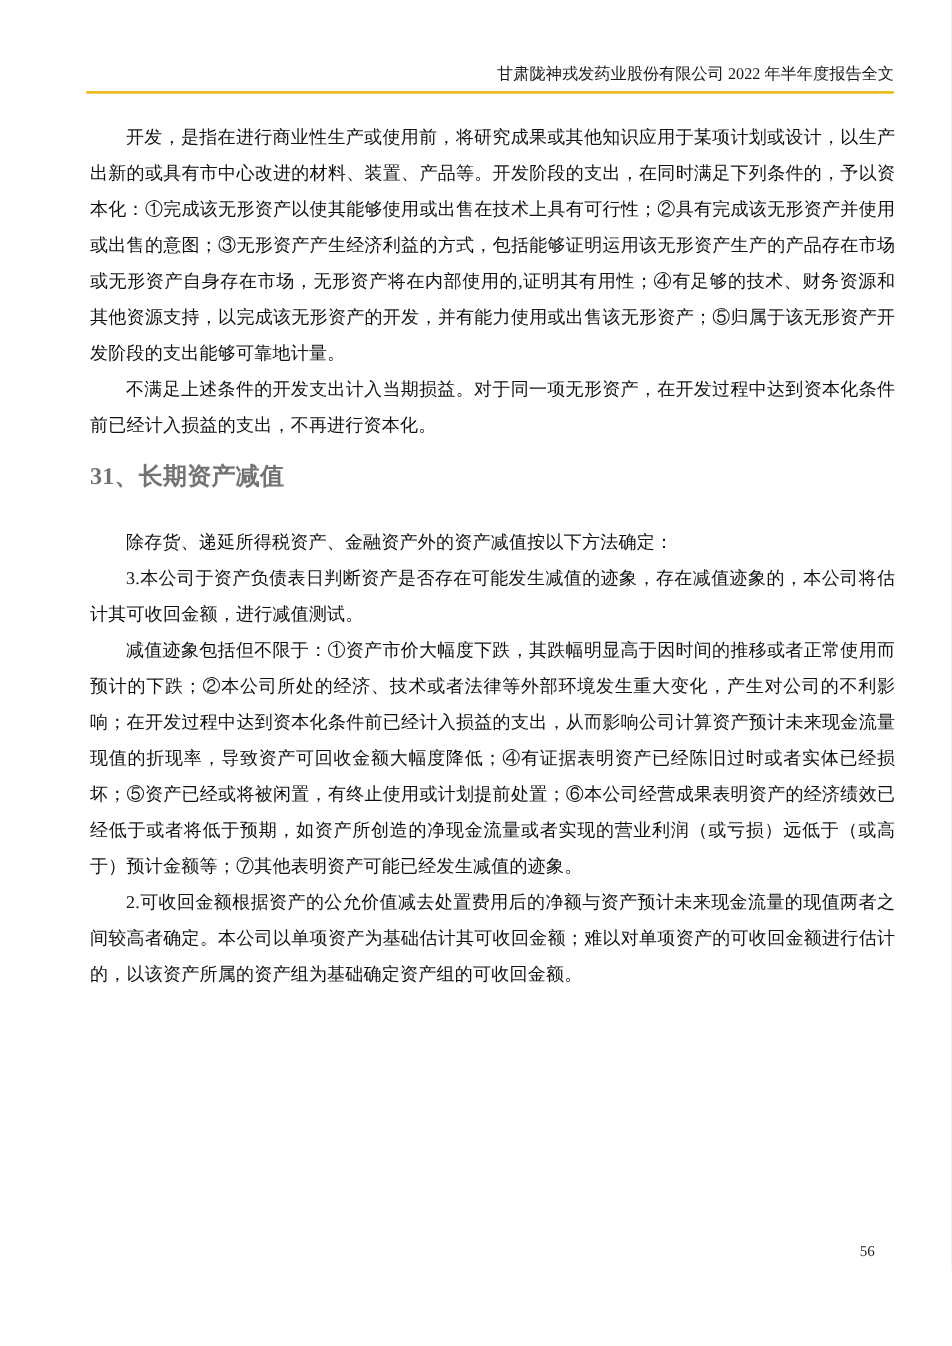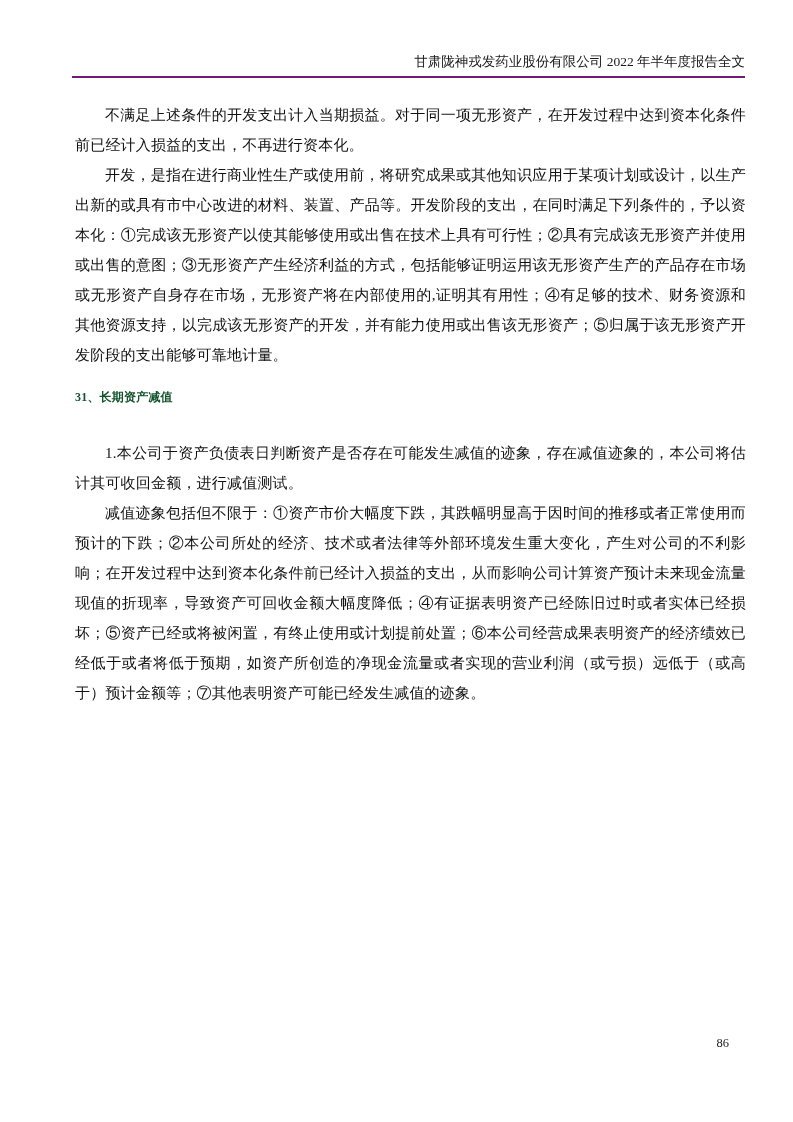--- a/index.html
+++ b/index.html
@@ -19,70 +19,72 @@
   }
   .page-header {
     position: absolute;
     top: 52px;
     left: 72px;
     right: 48px;
     text-align: right;
     font-size: 13.5px;
     line-height: 20px;
     padding-bottom: 4px;
-    border-bottom: 2px solid #701a75;
+    border-bottom: 2px solid #eab308;
     color: #1a1a1a;
   }
   .content {
     position: absolute;
     top: 100px;
     left: 75px;
     right: 47px;
     text-align: justify;
     font-size: 15px;
     line-height: 30px;
     letter-spacing: 0.2px;
   }
   .body-para {
     margin: 0;
     text-indent: 2em;
     text-justify: inter-ideograph;
   }
   .section-heading {
     margin: 12px 0 26px 0;
-    font-size: 12px;
+    font-size: 20px;
     font-weight: bold;
     line-height: 30px;
     text-indent: 0;
-    color: #14532d;
+    color: #737373;
   }
   .page-footer {
     position: absolute;
     top: 1036px;
     right: 64px;
     font-size: 12.5px;
     color: #222222;
   }
 </style>
 </head>
 <body>
 
 <div class="page">
 
   <div class="page-header">
     <span>甘肃陇神戎发药业股份有限公司 2022 年半年度报告全文</span>
   </div>
 
   <div class="content">
+    <p class="body-para">开发，是指在进行商业性生产或使用前，将研究成果或其他知识应用于某项计划或设计，以生产出新的或具有市中心改进的材料、装置、产品等。开发阶段的支出，在同时满足下列条件的，予以资本化：①完成该无形资产以使其能够使用或出售在技术上具有可行性；②具有完成该无形资产并使用或出售的意图；③无形资产产生经济利益的方式，包括能够证明运用该无形资产生产的产品存在市场或无形资产自身存在市场，无形资产将在内部使用的,证明其有用性；④有足够的技术、财务资源和其他资源支持，以完成该无形资产的开发，并有能力使用或出售该无形资产；⑤归属于该无形资产开发阶段的支出能够可靠地计量。</p>
     <p class="body-para">不满足上述条件的开发支出计入当期损益。对于同一项无形资产，在开发过程中达到资本化条件前已经计入损益的支出，不再进行资本化。</p>
-    <p class="body-para">开发，是指在进行商业性生产或使用前，将研究成果或其他知识应用于某项计划或设计，以生产出新的或具有市中心改进的材料、装置、产品等。开发阶段的支出，在同时满足下列条件的，予以资本化：①完成该无形资产以使其能够使用或出售在技术上具有可行性；②具有完成该无形资产并使用或出售的意图；③无形资产产生经济利益的方式，包括能够证明运用该无形资产生产的产品存在市场或无形资产自身存在市场，无形资产将在内部使用的,证明其有用性；④有足够的技术、财务资源和其他资源支持，以完成该无形资产的开发，并有能力使用或出售该无形资产；⑤归属于该无形资产开发阶段的支出能够可靠地计量。</p>
 
     <h2 class="section-heading">31、长期资产减值</h2>
 
-    <p class="body-para">1.本公司于资产负债表日判断资产是否存在可能发生减值的迹象，存在减值迹象的，本公司将估计其可收回金额，进行减值测试。</p>
+    <p class="body-para">除存货、递延所得税资产、金融资产外的资产减值按以下方法确定：</p>
+    <p class="body-para">3.本公司于资产负债表日判断资产是否存在可能发生减值的迹象，存在减值迹象的，本公司将估计其可收回金额，进行减值测试。</p>
     <p class="body-para">减值迹象包括但不限于：①资产市价大幅度下跌，其跌幅明显高于因时间的推移或者正常使用而预计的下跌；②本公司所处的经济、技术或者法律等外部环境发生重大变化，产生对公司的不利影响；在开发过程中达到资本化条件前已经计入损益的支出，从而影响公司计算资产预计未来现金流量现值的折现率，导致资产可回收金额大幅度降低；④有证据表明资产已经陈旧过时或者实体已经损坏；⑤资产已经或将被闲置，有终止使用或计划提前处置；⑥本公司经营成果表明资产的经济绩效已经低于或者将低于预期，如资产所创造的净现金流量或者实现的营业利润（或亏损）远低于（或高于）预计金额等；⑦其他表明资产可能已经发生减值的迹象。</p>
+    <p class="body-para">2.可收回金额根据资产的公允价值减去处置费用后的净额与资产预计未来现金流量的现值两者之间较高者确定。本公司以单项资产为基础估计其可收回金额；难以对单项资产的可收回金额进行估计的，以该资产所属的资产组为基础确定资产组的可收回金额。</p>
   </div>
 
   <div class="page-footer">
-    <span>86</span>
+    <span>56</span>
   </div>
 
 </div>
 
 </body></html>

